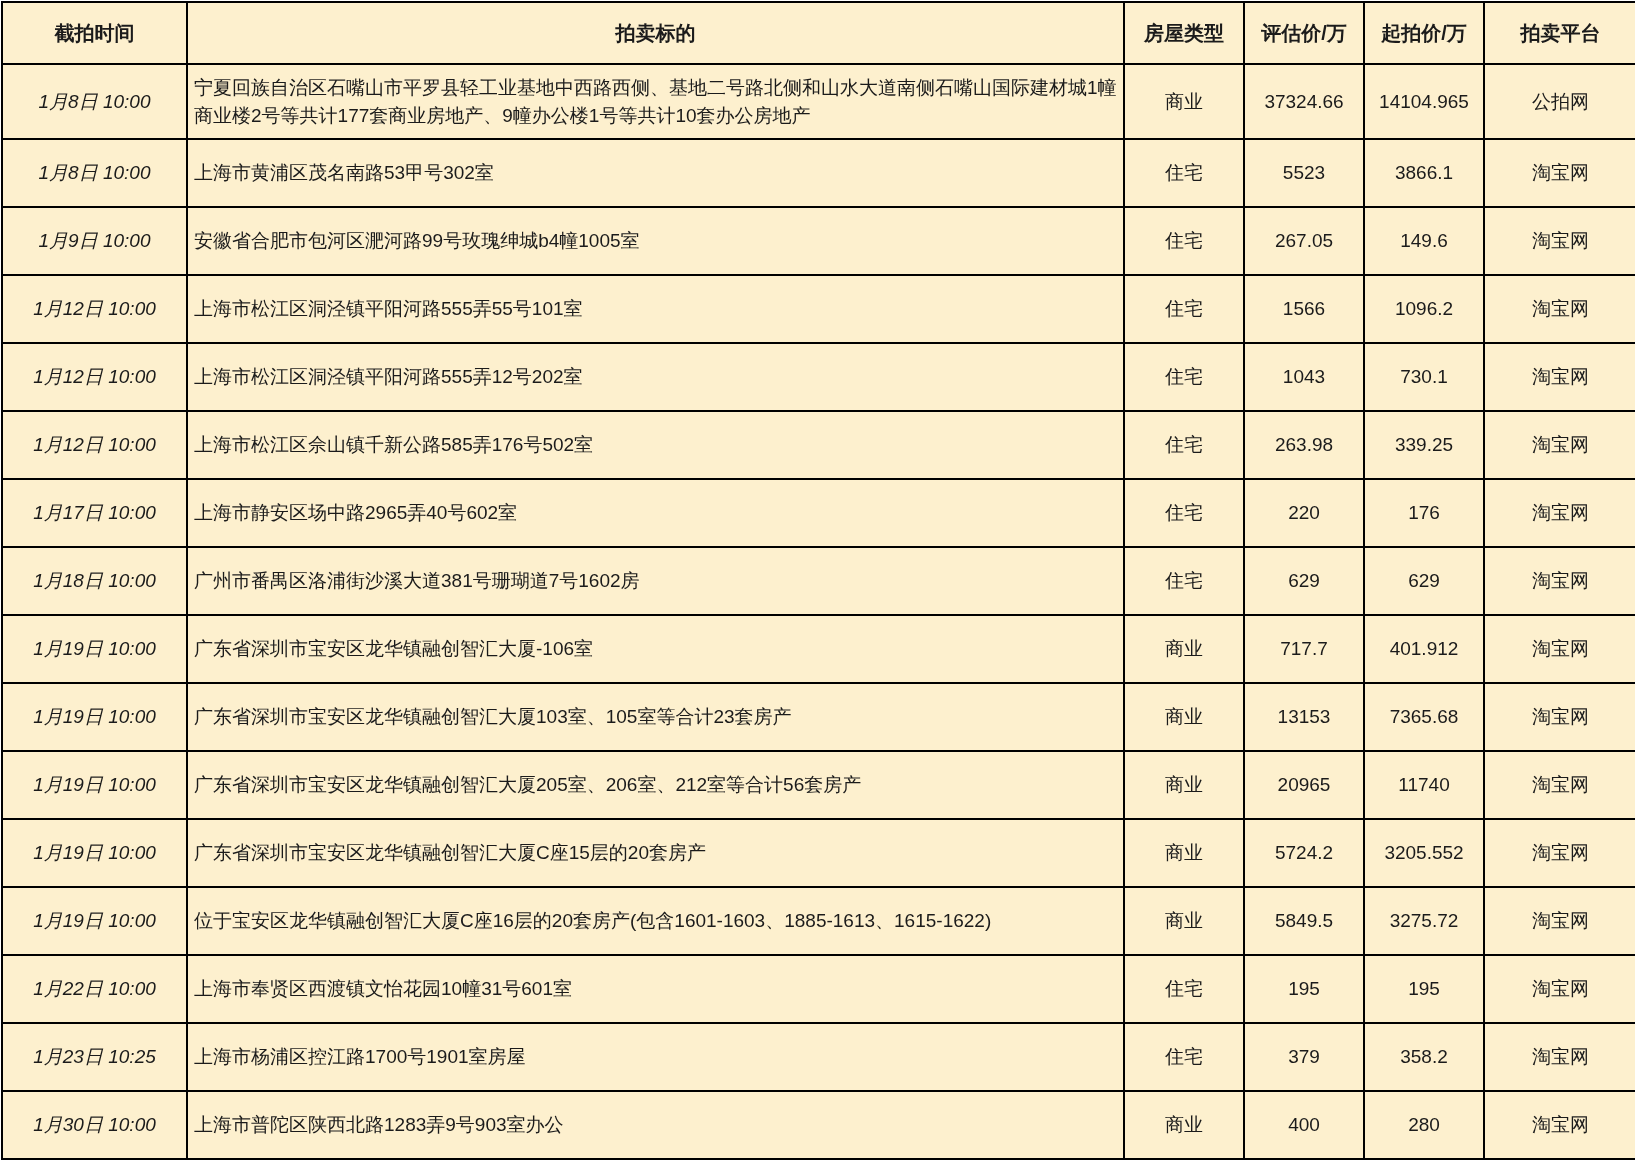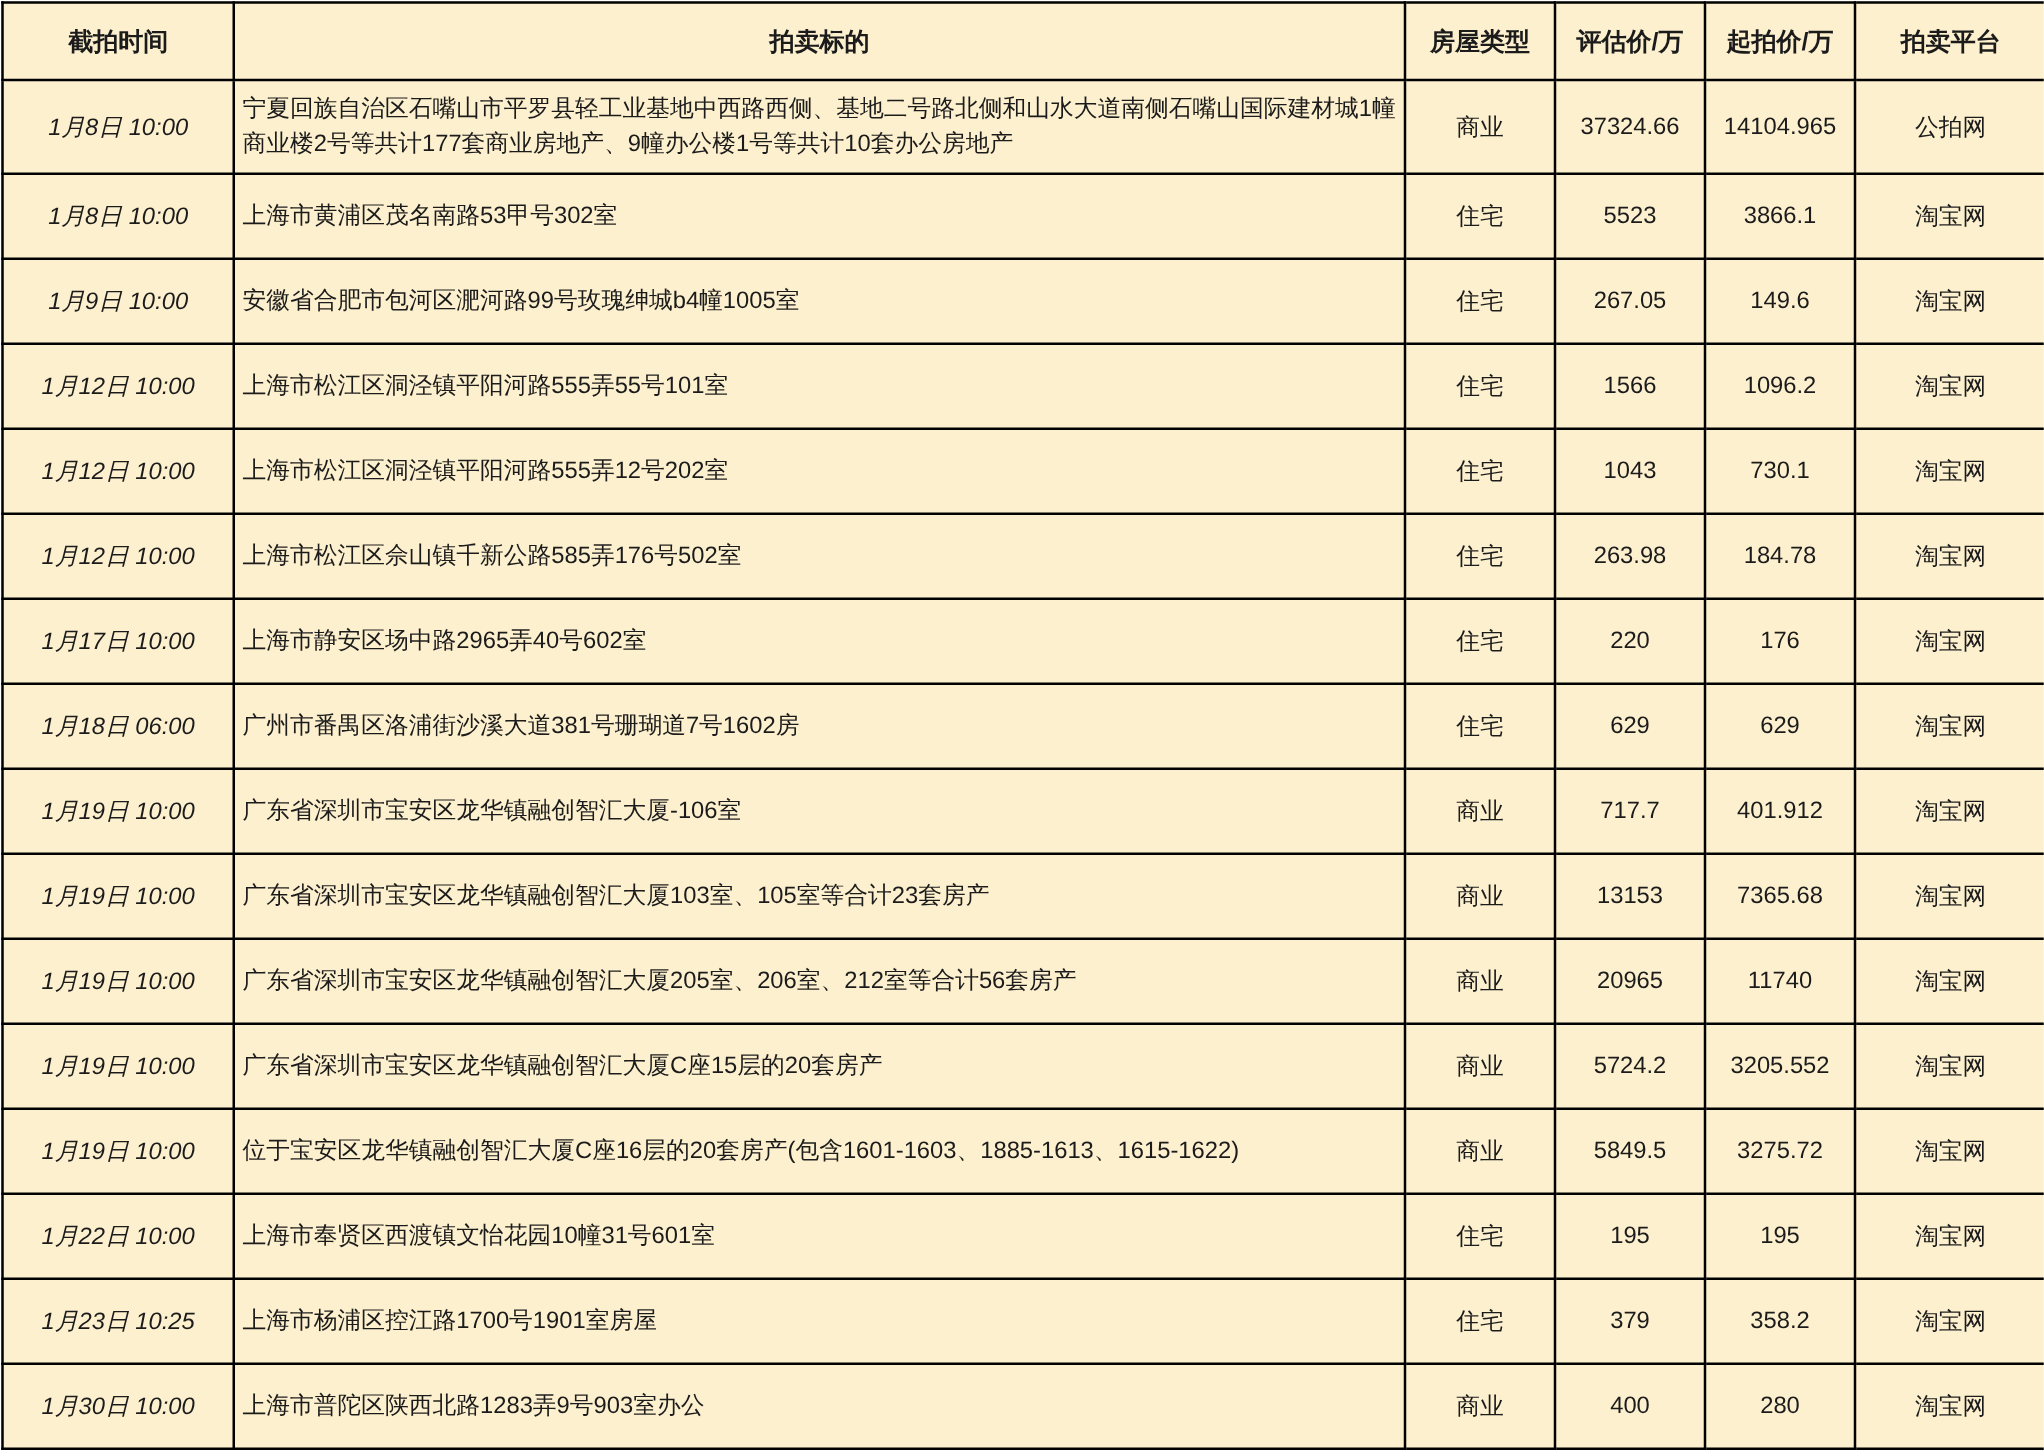--- a/index.html
+++ b/index.html
@@ -114,33 +114,33 @@
     <td class="c-type">住宅</td>
     <td class="c-eval">1043</td>
     <td class="c-start">730.1</td>
     <td class="c-platform">淘宝网</td>
   </tr>
         <tr class="data-row">
     <td class="c-time">1月12日 10:00</td>
     <td class="c-subject">上海市松江区佘山镇千新公路585弄176号502室</td>
     <td class="c-type">住宅</td>
     <td class="c-eval">263.98</td>
-    <td class="c-start">184.78</td>
+    <td class="c-start">339.25</td>
     <td class="c-platform">淘宝网</td>
   </tr>
         <tr class="data-row">
     <td class="c-time">1月17日 10:00</td>
     <td class="c-subject">上海市静安区场中路2965弄40号602室</td>
     <td class="c-type">住宅</td>
     <td class="c-eval">220</td>
     <td class="c-start">176</td>
     <td class="c-platform">淘宝网</td>
   </tr>
         <tr class="data-row">
-    <td class="c-time">1月18日 06:00</td>
+    <td class="c-time">1月18日 10:00</td>
     <td class="c-subject">广州市番禺区洛浦街沙溪大道381号珊瑚道7号1602房</td>
     <td class="c-type">住宅</td>
     <td class="c-eval">629</td>
     <td class="c-start">629</td>
     <td class="c-platform">淘宝网</td>
   </tr>
         <tr class="data-row">
     <td class="c-time">1月19日 10:00</td>
     <td class="c-subject">广东省深圳市宝安区龙华镇融创智汇大厦-106室</td>
     <td class="c-type">商业</td>

